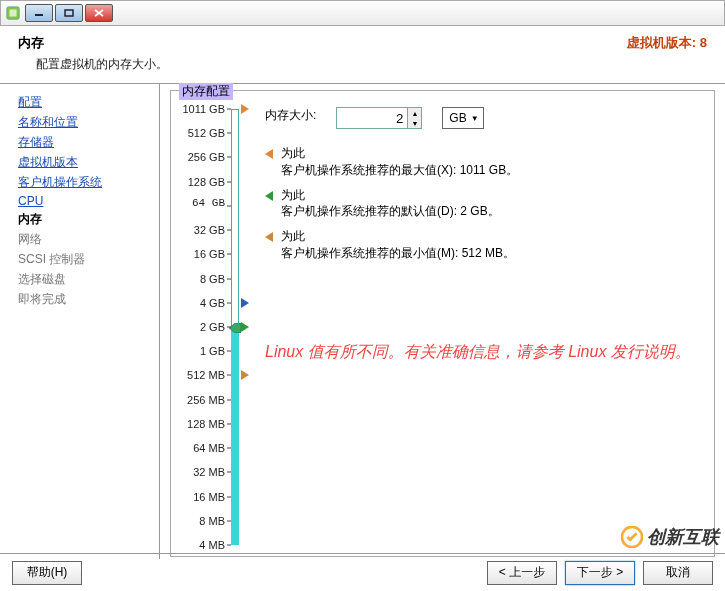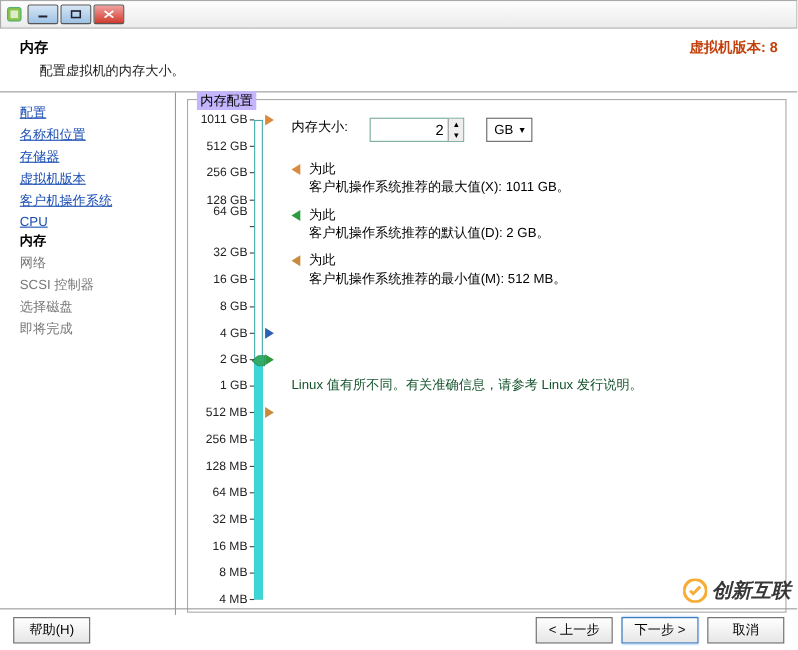--- a/index.html
+++ b/index.html
@@ -51,21 +51,21 @@
 .spin { position: absolute; right: 1px; top: 1px; bottom: 1px; width: 14px; display: flex; flex-direction: column; }
 .spin-btn { flex: 1; border-left: 1px solid #999; display: flex; align-items: center; justify-content: center; font-size: 7px; background: #eee; cursor: pointer; }
 .unit-select { display: inline-flex; align-items: center; border: 1px solid #666; height: 22px; padding: 0 4px 0 6px; background: #fff; cursor: pointer; }
 .unit-caret { margin-left: 4px; font-size: 8px; }
 
 .rec-row { display: flex; align-items: flex-start; gap: 8px; margin-bottom: 8px; font-size: 12px; }
 .rec-tri { width: 0; height: 0; border-top: 5px solid transparent; border-bottom: 5px solid transparent; border-right: 8px solid; margin-top: 4px; flex-shrink: 0; }
 .rec-text { line-height: 1.4; }
 .rec-val { color: #000; }
 
-.note { font-size: 12px; color: #14532d; margin-top: 80px; }
+.note { font-size: 16px; color: #ef4444; margin-top: 80px; font-style: italic; }
 
 .footer { position: absolute; left: 0; right: 0; bottom: 0; height: 38px; border-top: 1px solid #999; display: flex; align-items: center; padding: 0 12px; }
 .footer-left { }
 .footer-right { margin-left: auto; display: flex; gap: 8px; }
 .btn { min-width: 70px; height: 24px; border: 1px solid #666; background: linear-gradient(#fff,#e6e6e6); font-size: 12px; display: inline-flex; align-items: center; justify-content: center; cursor: pointer; padding: 0 8px; }
 .btn.default { border: 1px solid #2a6fb5; box-shadow: 0 0 2px #6bb0f5; }
 
 .watermark { position: absolute; right: 6px; bottom: 42px; display: flex; align-items: center; gap: 4px; opacity: 0.9; pointer-events: none; }
 .watermark svg { width: 22px; height: 22px; }
 .watermark-text { font-size: 18px; font-weight: bold; font-style: italic; color: #222; }
@@ -137,21 +137,21 @@
             </div>
           <div id="ticks">
               <div class="tick-label" style="top: 18px;">1011 GB</div>
               <div class="tick-mark" style="top: 18px;"></div>
               <div class="tick-label" style="top: 42.2222px;">512 GB</div>
               <div class="tick-mark" style="top: 42.2222px;"></div>
               <div class="tick-label" style="top: 66.4444px;">256 GB</div>
               <div class="tick-mark" style="top: 66.4444px;"></div>
               <div class="tick-label" style="top: 90.6667px;">128 GB</div>
               <div class="tick-mark" style="top: 90.6667px;"></div>
-              <div class="tick-label" style="top: 101px;">64 GB</div>
+              <div class="tick-label" style="top: 112px; font-family: Liberation Mono, monospace;">64 GB</div>
               <div class="tick-mark" style="top: 114.889px;"></div>
               <div class="tick-label" style="top: 139.111px;">32 GB</div>
               <div class="tick-mark" style="top: 139.111px;"></div>
               <div class="tick-label" style="top: 163.333px;">16 GB</div>
               <div class="tick-mark" style="top: 163.333px;"></div>
               <div class="tick-label" style="top: 187.556px;">8 GB</div>
               <div class="tick-mark" style="top: 187.556px;"></div>
               <div class="tick-label" style="top: 211.778px;">4 GB</div>
               <div class="tick-mark" style="top: 211.778px;"></div>
               <div class="tick-label" style="top: 236px;">2 GB</div>

